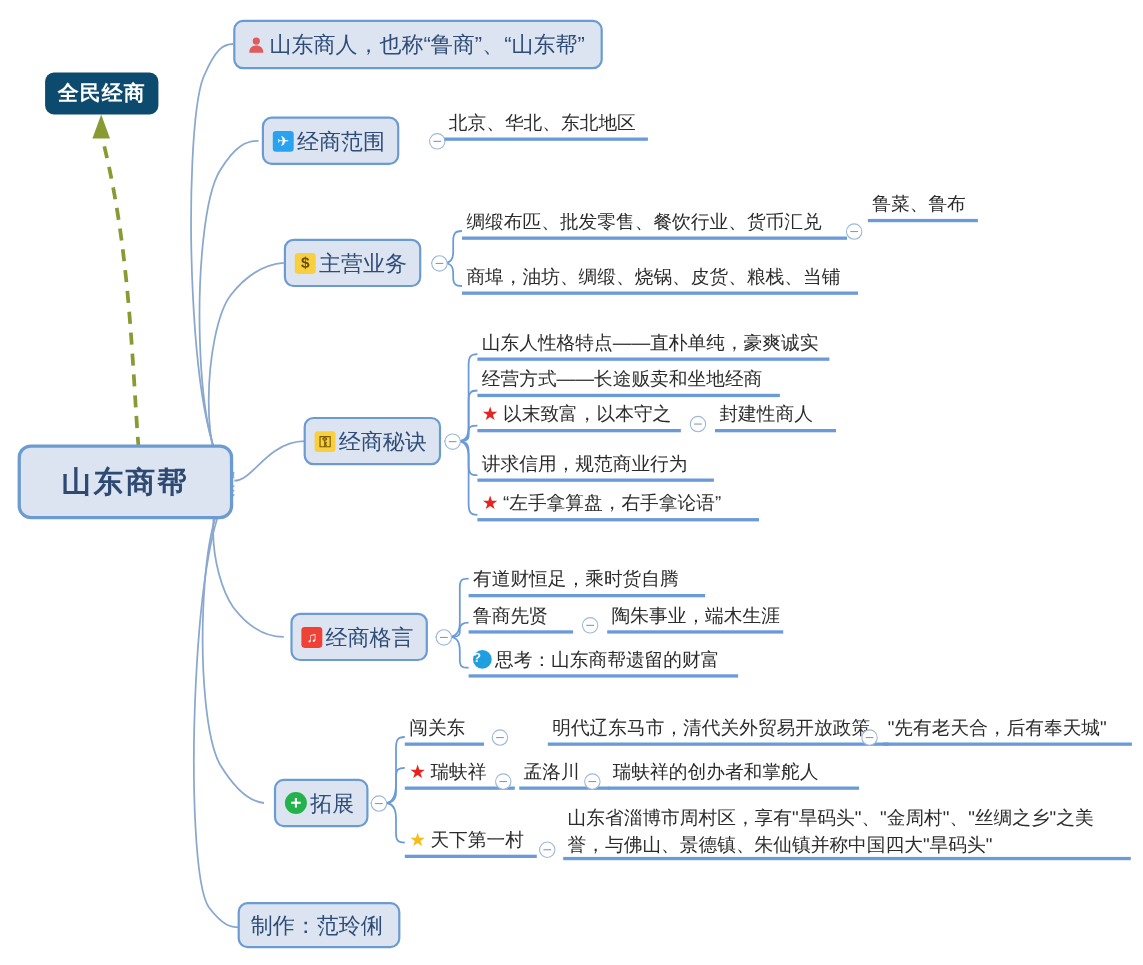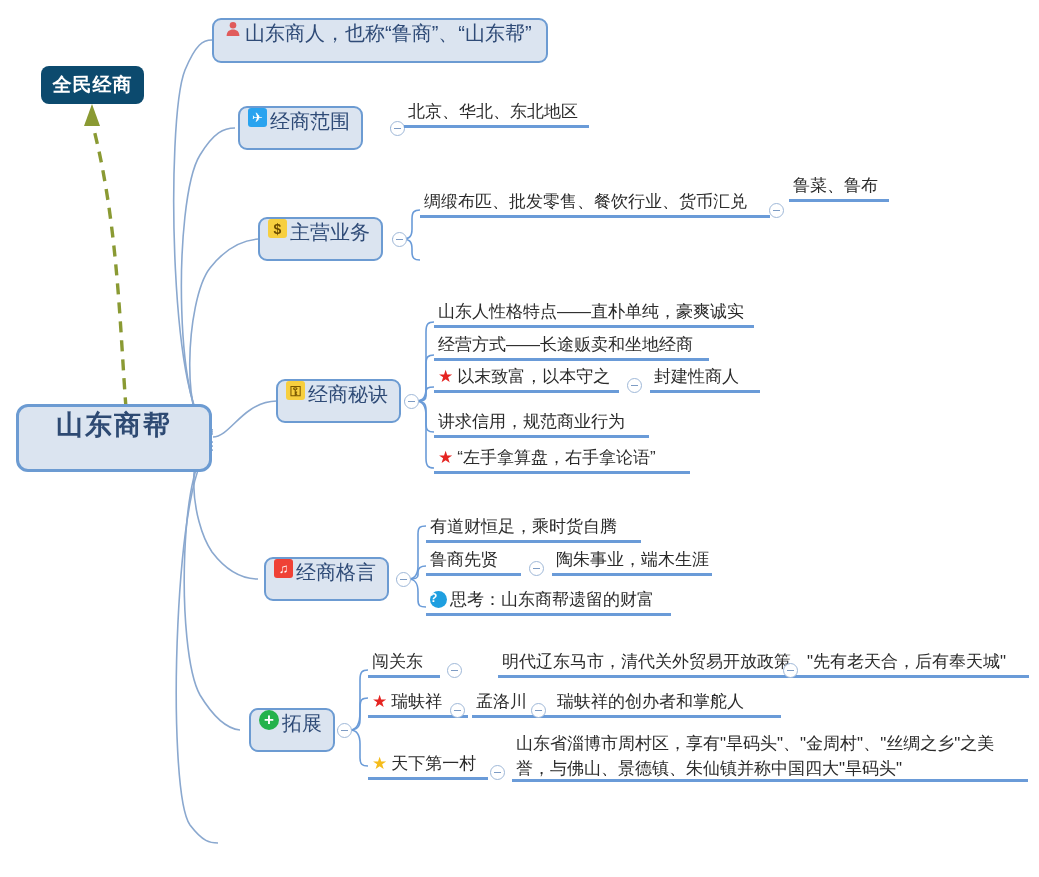--- a/index.html
+++ b/index.html
@@ -10,21 +10,21 @@
     overflow:hidden;
     position:relative;
   }
   #canvas{position:absolute;left:0;top:0;width:1039px;height:877px;}
   #links{position:absolute;left:0;top:0;width:1039px;height:877px;pointer-events:none;}
 
   
   .node{
     position:absolute;
     box-sizing:border-box;
-    display:flex;
+    display:flex;align-items:center;
     white-space:nowrap;
     color:#31456b;
   }
 
   
   .boxed{
     background:#dbe4f0;
     border:2px solid #6c9bd2;
     border-radius:9px;
   }
@@ -222,20 +222,23 @@
   <div class="toggle" style="left:392px;top:232px;"></div>
 
   <div class="leaf" style="left:420px;top:190px;width:350px;height:28px;">
     <span>绸缎布匹、批发零售、餐饮行业、货币汇兑</span>
   </div>
   <div class="toggle" style="left:769px;top:203px;"></div>
   <div class="leaf" style="left:789px;top:174px;width:100px;height:28px;">
     <span>鲁菜、鲁布</span>
   </div>
 
+  <div class="leaf" style="left:420px;top:240px;width:360px;height:28px;">
+    <span>商埠，油坊、绸缎、烧锅、皮货、粮栈、当铺</span>
+  </div>
 
   <div class="node boxed branch" style="left:276px;top:379px;">
     <span class="ic ic-sq ic-key">
       <span>⚿</span>
     </span>
     <span>经商秘诀</span>
   </div>
   <div class="toggle" style="left:404px;top:394px;"></div>
 
   <div class="leaf" style="left:434px;top:333px;width:275px;height:28px;">
@@ -334,14 +337,17 @@
     <span class="ic ic-star star-yellow">
       <span>★</span>
     </span>
     <span>天下第一村</span>
   </div>
   <div class="toggle" style="left:490px;top:765px;"></div>
   <div class="leaf wrap" style="left:512px;top:730px;width:516px;height:52px;">
     <span>山东省淄博市周村区，享有"旱码头"、"金周村"、"丝绸之乡"之美誉，与佛山、景德镇、朱仙镇并称中国四大"旱码头"</span>
   </div>
 
+  <div class="node boxed topicbox" style="left:216px;top:820px;height:42px;">
+    <span>制作：范玲俐</span>
+  </div>
 
 </div>
 
 </body></html>

